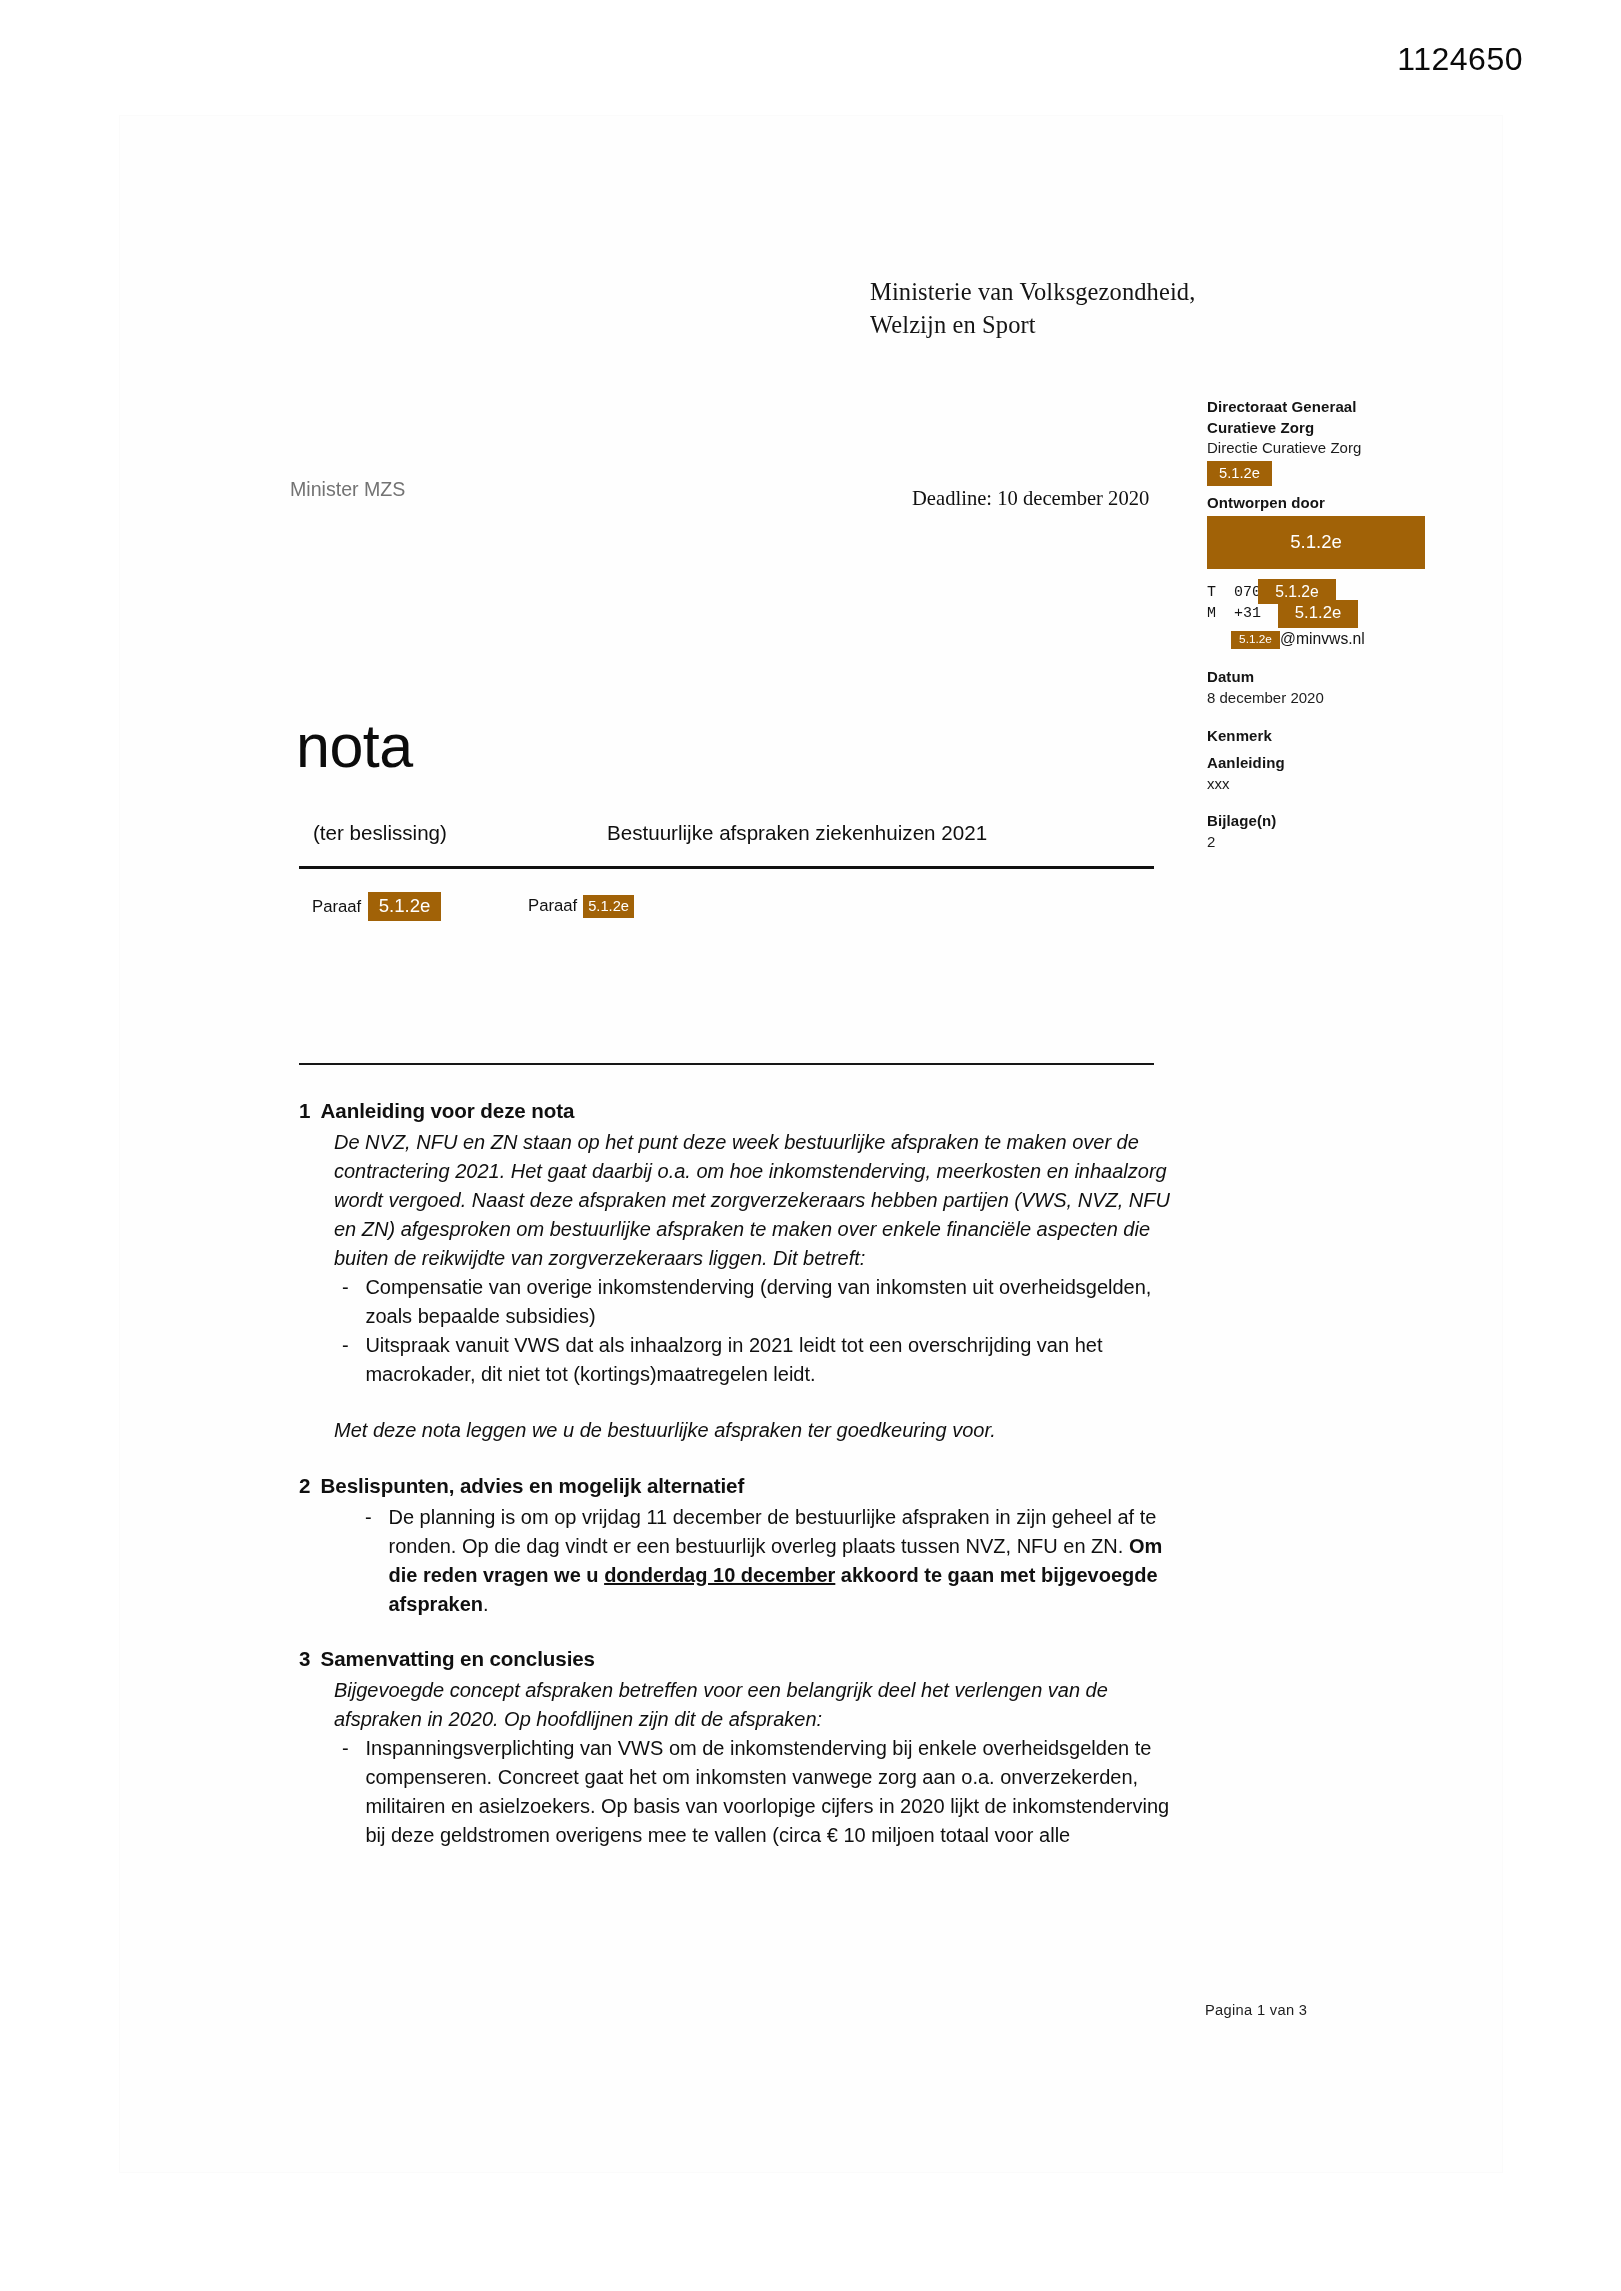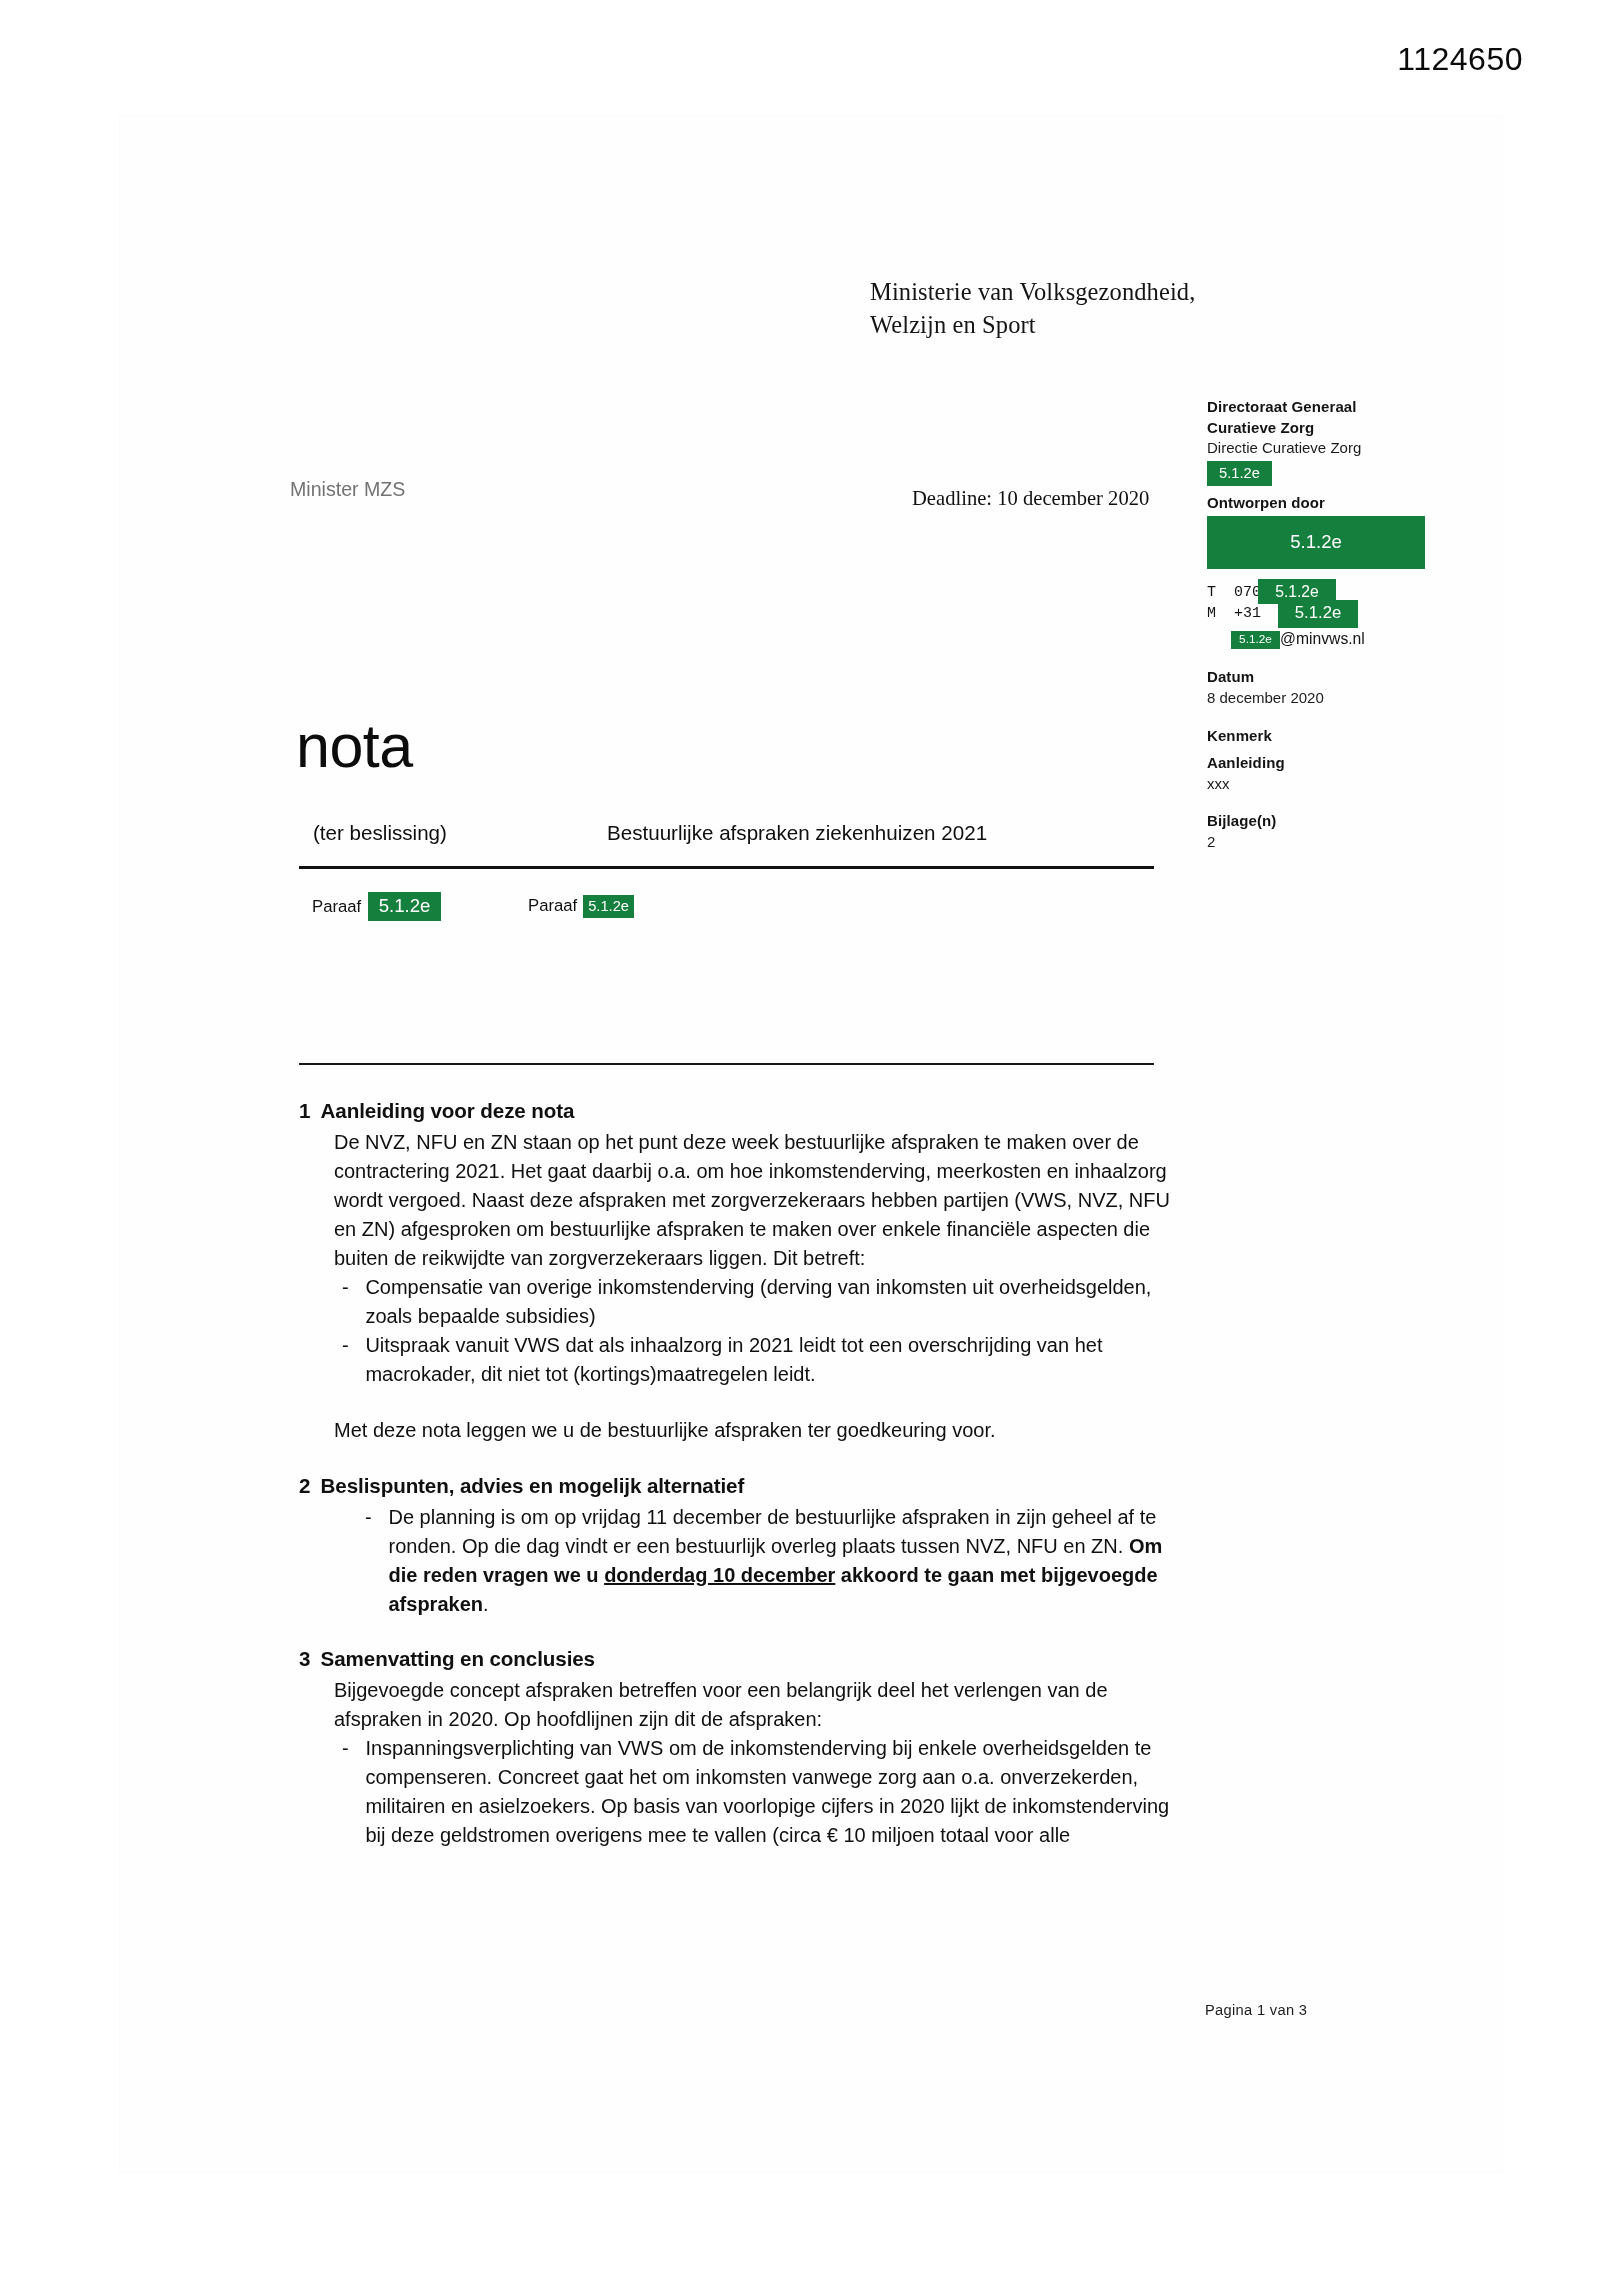--- a/index.html
+++ b/index.html
@@ -89,21 +89,21 @@
   .meta-val {
     font-size: 15px;
     color: #1c1c1c;
   }
   .meta-gap { height: 16.7px; }
   .meta-gap-sm { height: 6.9px; }
 
   
   .redact {
     display: inline-block;
-    background: #15803d;
+    background: #a16207;
     color: #ffffff;
     text-align: center;
     font-family: "Liberation Sans", sans-serif;
     line-height: 1.1;
     vertical-align: middle;
   }
   .redact-dir {
     width: 65px;
     padding: 3.9px 0 4.9px 0;
     font-size: 14.7px;
@@ -236,21 +236,21 @@
     font-size: 20.6px;
     margin-bottom: 2px;
     letter-spacing: -0.1px;
   }
   .sect-head .num {
     display: inline-block;
     width: 21.6px;
   }
   .sect-body { padding-left: 35px; }
   .para { margin: 0 0 0 0; text-indent: -9.8px; padding-left: 9.8px; }
-  .para.plain { text-indent: 0; padding-left: 0; }
+  .para.plain { text-indent: 0; padding-left: 0; font-style: italic; }
   .para-spacer { height: 27.4px; }
 
   ul.dash {
     list-style: none;
     margin: 0;
     padding: 0;
   }
   ul.dash.indent-1 { padding-left: 5.9px; }
   ul.dash.indent-2 { padding-left: 29px; }
   ul.dash li {

